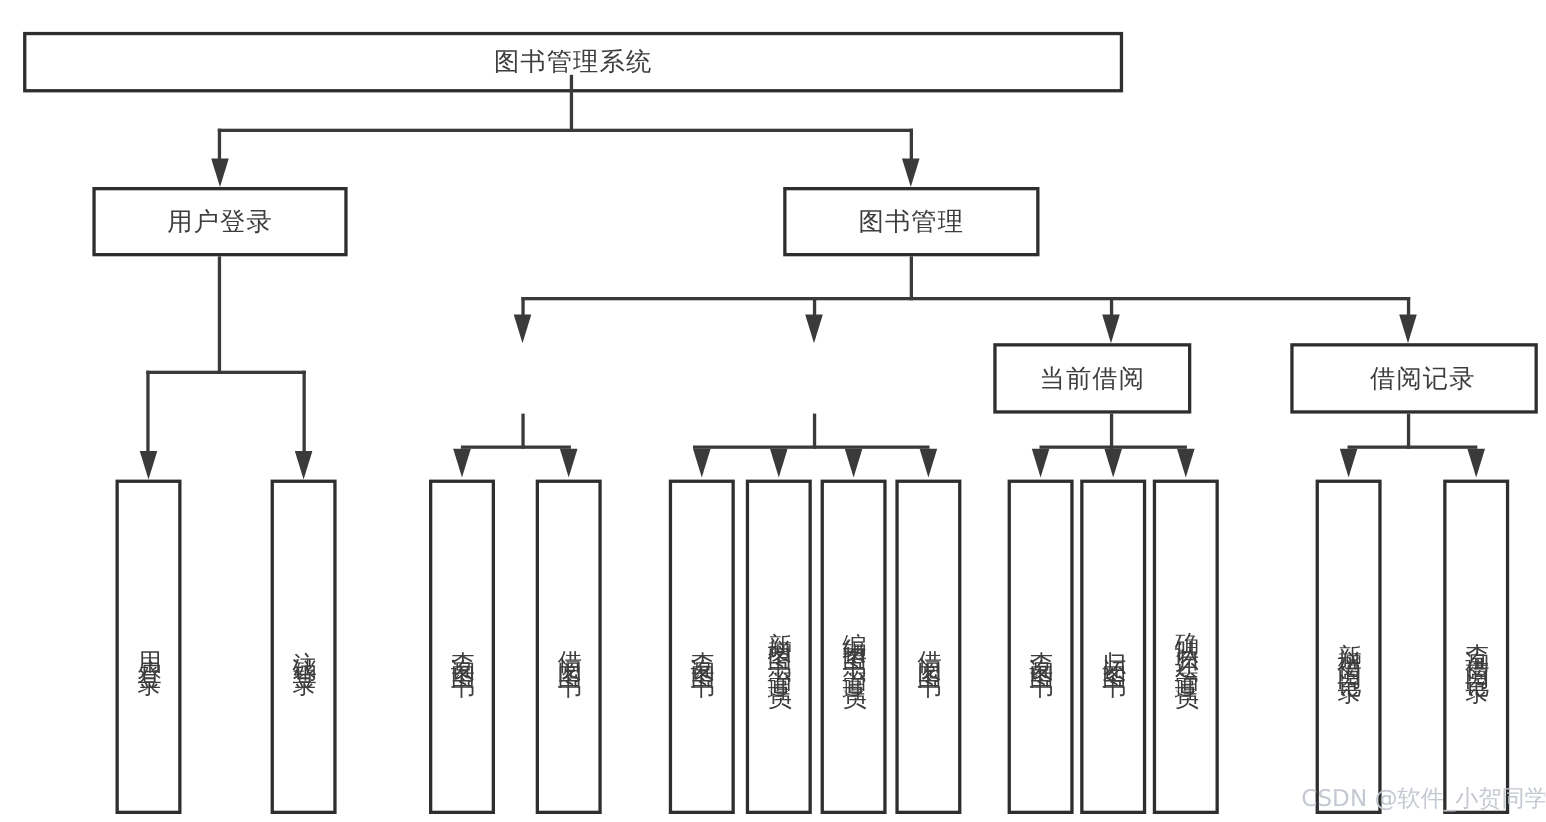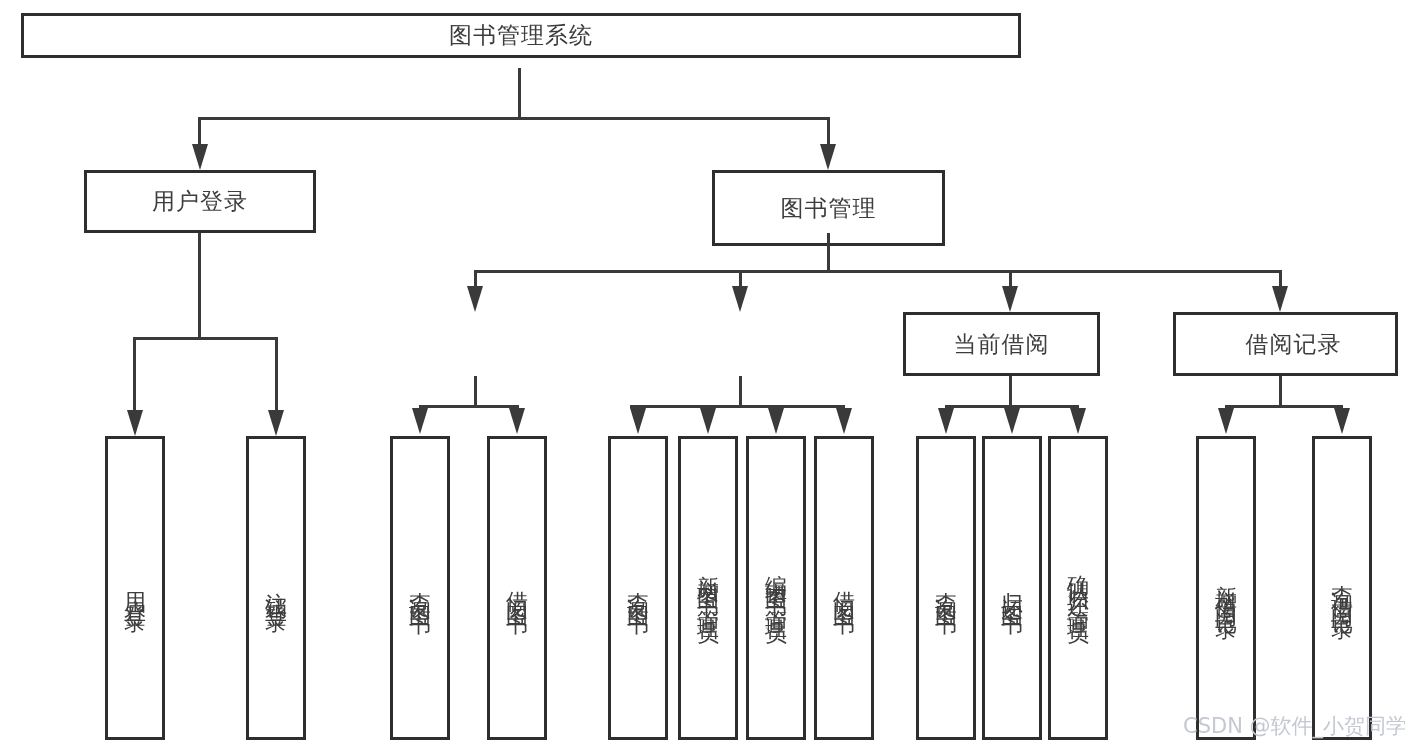--- a/index.html
+++ b/index.html
@@ -30,35 +30,35 @@
   .watermark{
     position:absolute; left:1183px; top:712px; font-size:21px;
     color:var(--watermark); white-space:nowrap; z-index:5;
   }
 </style>
 </head>
 <body>
 
 <div id="stage">
 
-  <div class="box hbox" style="left:21px;top:13px;width:1000px;height:45px;">
+  <div class="box hbox" style="left:21px;top:29px;width:1000px;height:55px;">
     <span>图书管理系统</span>
   </div>
 
   <div class="box hbox" style="left:84px;top:170px;width:232px;height:63px;">
     <span>用户登录</span>
   </div>
 
-  <div class="box hbox" style="left:712px;top:170px;width:233px;height:76px;">
+  <div class="box hbox" style="left:712px;top:170px;width:233px;height:63px;">
     <span>图书管理</span>
   </div>
 
 
 
-  <div class="box hbox" style="left:903px;top:312px;width:197px;height:64px;">
+  <div class="box hbox" style="left:903px;top:312px;width:180px;height:64px;">
     <span>当前借阅</span>
   </div>
 
   <div class="box hbox" style="left:1173px;top:312px;width:225px;height:64px;padding-left:16px;">
     <span>借阅记录</span>
   </div>
 
   <div class="box vbox" style="left:105px;top:436px;width:60px;height:304px;">
     <span>用户登录</span>
   </div>

